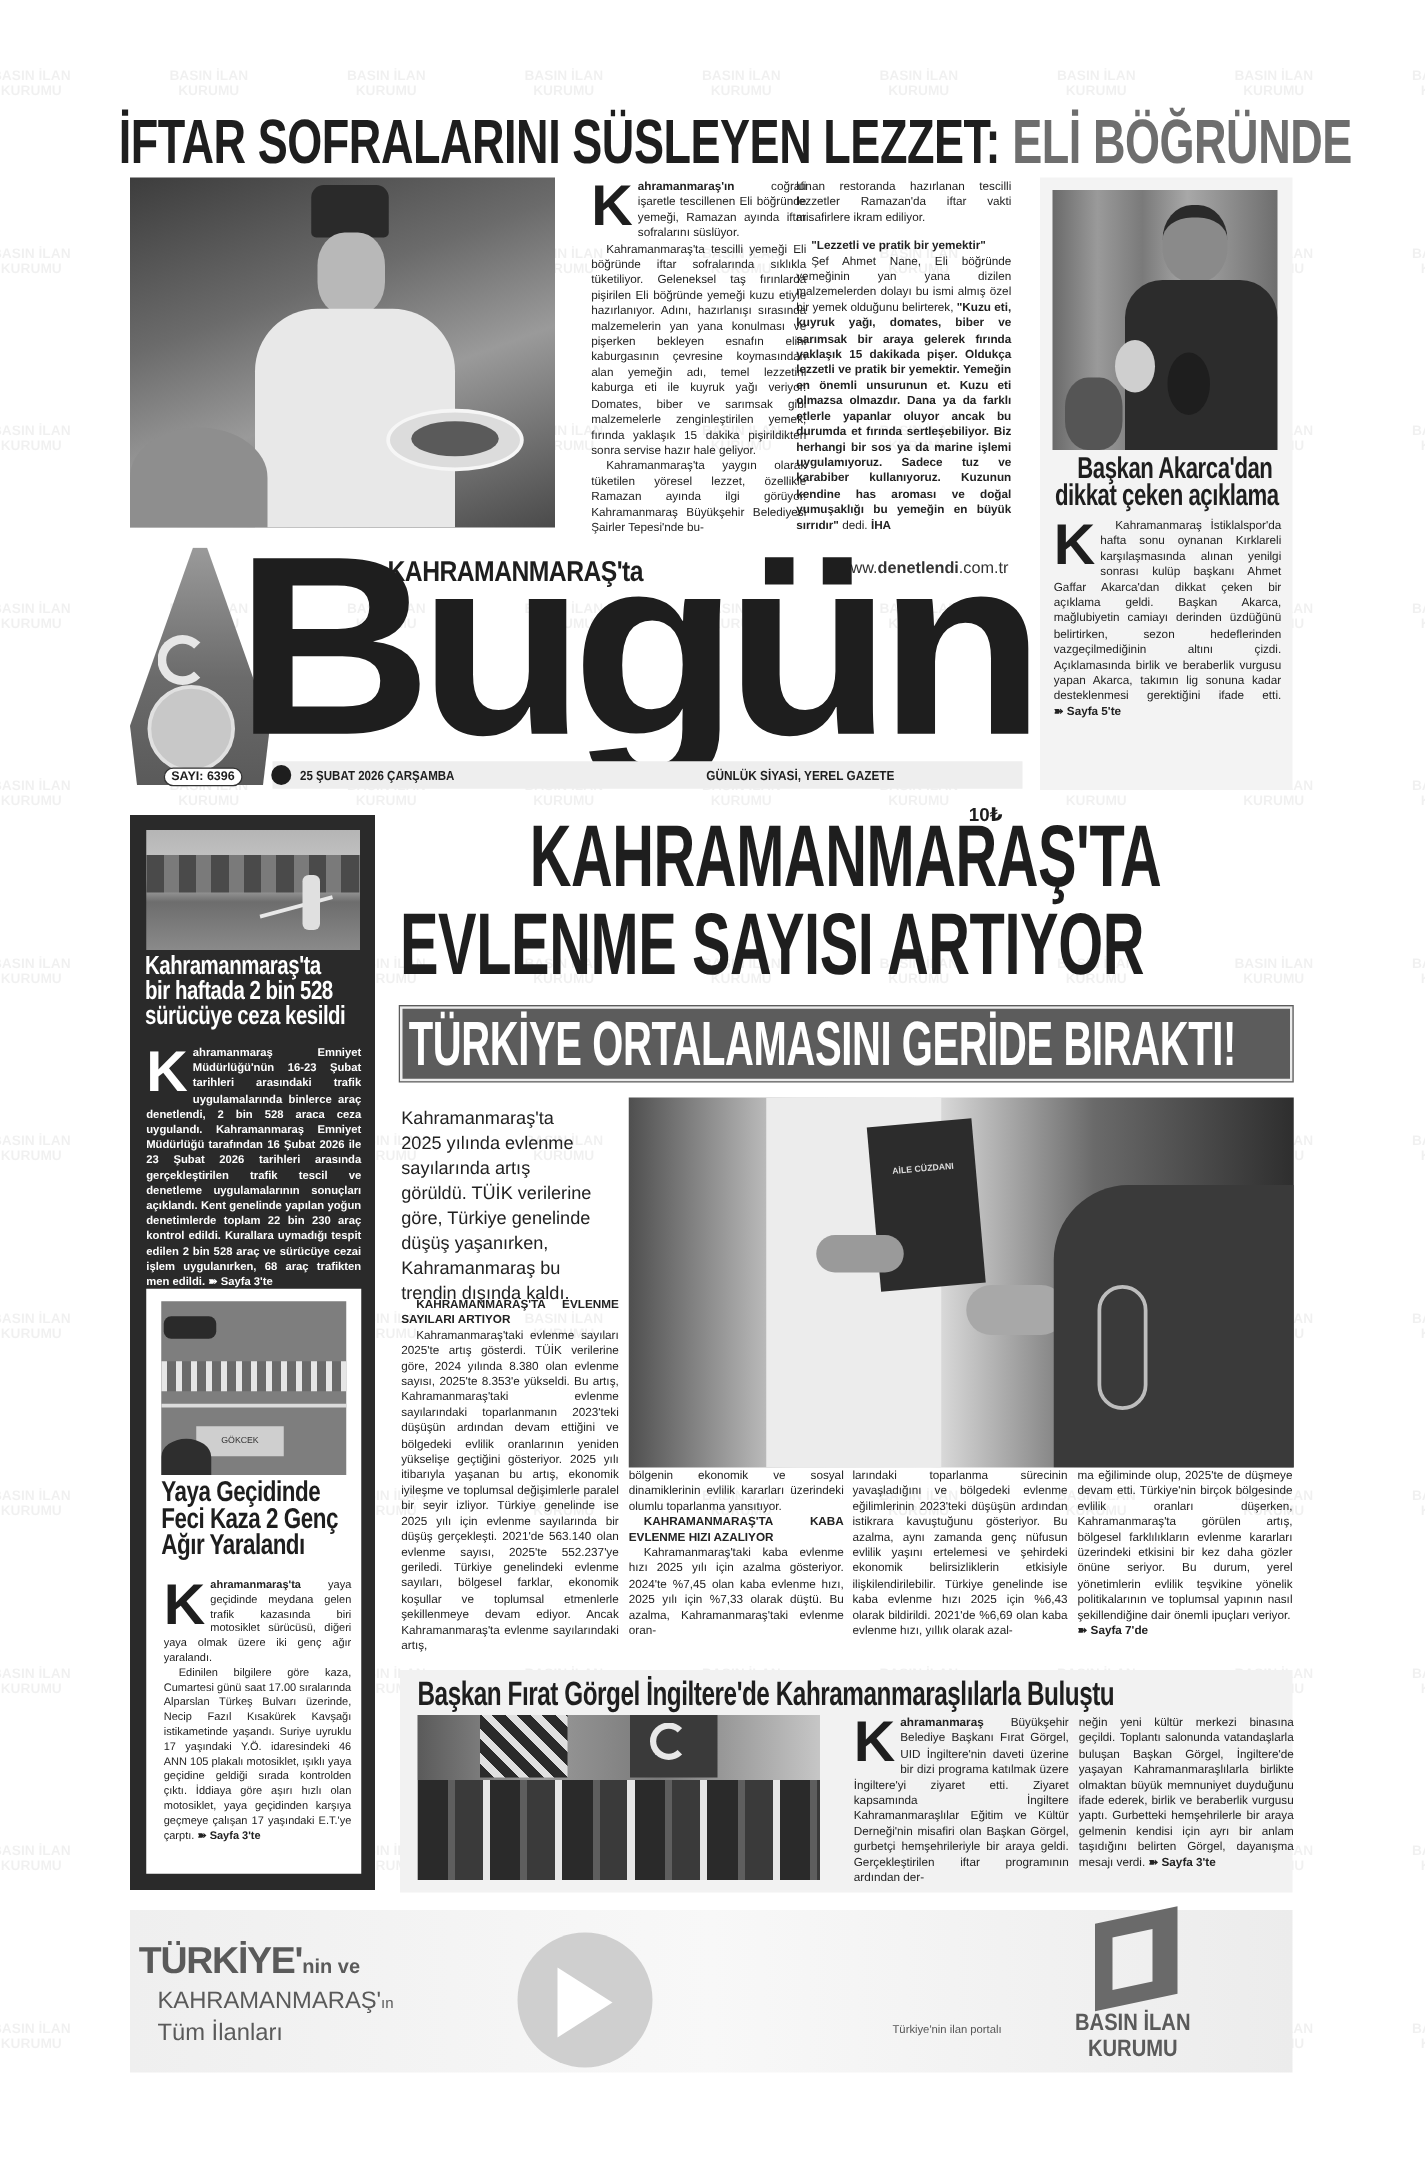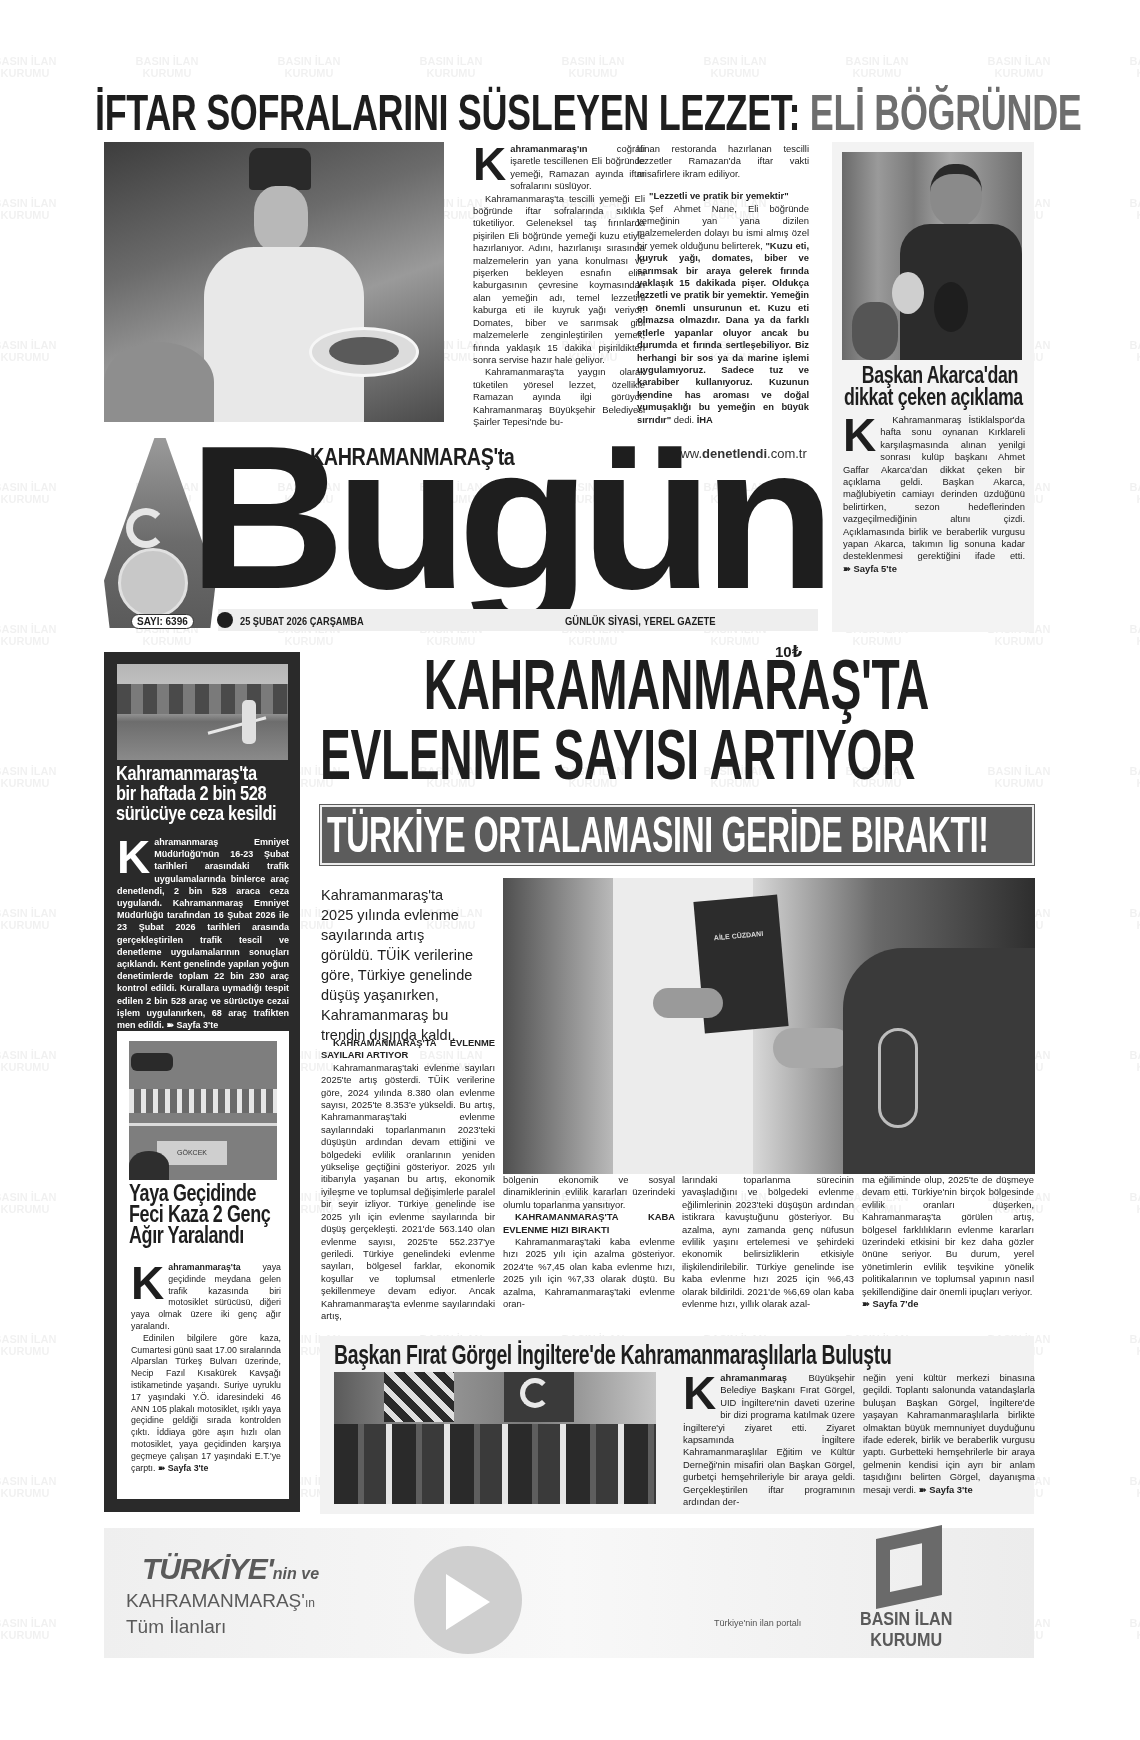--- a/index.html
+++ b/index.html
@@ -251,21 +251,21 @@
     <span>AİLE CÜZDANI</span>
   </div>
   <div style="position:absolute; left:150px; top:110px; width:70px; height:30px; background:#9a9a9a; border-radius:15px;"></div>
   <div style="position:absolute; left:270px; top:150px; width:80px; height:40px; background:#a8a8a8; border-radius:20px;"></div>
   <div style="position:absolute; left:340px; top:70px; width:192px; height:226px; background:#3a3a3a; border-radius:60px 0 0 0;"></div>
   <div style="position:absolute; left:375px; top:150px; width:40px; height:100px; border:3px solid #bdbdbd; border-radius:20px;"></div>
 </div>
 
 <div class="abs body-text" style="left:503px; top:1174px; width:172px;">
   <p class="noind">bölgenin ekonomik ve sosyal dinamiklerinin evlilik kararları üzerindeki olumlu toparlanma yansıtıyor.</p>
-  <p class="sub">KAHRAMANMARAŞ'TA KABA EVLENME HIZI BIRAKTI</p>
+  <p class="sub">KAHRAMANMARAŞ'TA KABA EVLENME HIZI AZALIYOR</p>
   <p>Kahramanmaraş'taki kaba evlenme hızı 2025 yılı için azalma gösteriyor. 2024'te %7,45 olan kaba evlenme hızı, 2025 yılı için %7,33 olarak düştü. Bu azalma, Kahramanmaraş'taki evlenme oran-</p>
 </div>
 <div class="abs body-text" style="left:682px; top:1174px; width:172px;">
   <p class="noind">larındaki toparlanma sürecinin yavaşladığını ve bölgedeki evlenme eğilimlerinin 2023'teki düşüşün ardından istikrara kavuştuğunu gösteriyor. Bu azalma, aynı zamanda genç nüfusun evlilik yaşını ertelemesi ve şehirdeki ekonomik belirsizliklerin etkisiyle ilişkilendirilebilir. Türkiye genelinde ise kaba evlenme hızı 2025 için %6,43 olarak bildirildi. 2021'de %6,69 olan kaba evlenme hızı, yıllık olarak azal-</p>
 </div>
 <div class="abs body-text" style="left:862px; top:1174px; width:172px;">
   <p class="noind">ma eğiliminde olup, 2025'te de düşmeye devam etti. Türkiye'nin birçok bölgesinde evlilik oranları düşerken, Kahramanmaraş'ta görülen artış, bölgesel farklılıkların evlenme kararları üzerindeki etkisini bir kez daha gözler önüne seriyor. Bu durum, yerel yönetimlerin evlilik teşvikine yönelik politikalarının ve toplumsal yapının nasıl şekillendiğine dair önemli ipuçları veriyor.</p>
   <p class="noind"><span class="more">➽ Sayfa 7'de</span></p>
 </div>
 
@@ -279,21 +279,21 @@
 </div>
 <div class="abs body-text" style="left:683px; top:1372px; width:172px;">
   <span class="dropcap">K</span>
   <p class="noind"><span class="lead-bold">ahramanmaraş</span><span> Büyükşehir Belediye Başkanı Fırat Görgel, UID İngiltere'nin daveti üzerine bir dizi programa katılmak üzere İngiltere'yi ziyaret etti. Ziyaret kapsamında İngiltere Kahramanmaraşlılar Eğitim ve Kültür Derneği'nin misafiri olan Başkan Görgel, gurbetçi hemşehrileriyle bir araya geldi. Gerçekleştirilen iftar programının ardından der-</span></p>
 </div>
 <div class="abs body-text" style="left:863px; top:1372px; width:172px;">
   <p class="noind"><span>neğin yeni kültür merkezi binasına geçildi. Toplantı salonunda vatandaşlarla buluşan Başkan Görgel, İngiltere'de yaşayan Kahramanmaraşlılarla birlikte olmaktan büyük memnuniyet duyduğunu ifade ederek, birlik ve beraberlik vurgusu yaptı. Gurbetteki hemşehrilerle bir araya gelmenin kendisi için ayrı bir anlam taşıdığını belirten Görgel, dayanışma mesajı verdi.</span> <span class="more">➽ Sayfa 3'te</span></p>
 </div>
 
 <div class="abs" style="left:104px; top:1528px; width:930px; height:130px; background:linear-gradient(90deg,#efefef 0%,#f8f8f8 50%,#ececec 100%);">
-  <div class="abs" style="left:38px; top:24px; white-space:nowrap;font-style:italic;">
+  <div class="abs" style="left:7px; top:24px; white-space:nowrap;">
     <span style="font-size:30px; font-weight:900; color:#5a5a5a; letter-spacing:-1px;">TÜRKİYE'</span><span style="font-size:16px; font-weight:900; color:#5a5a5a;">nin ve</span>
   </div>
   <div class="abs" style="left:22px; top:62px; white-space:nowrap;">
     <span style="font-size:19px; color:#5a5a5a;">KAHRAMANMARAŞ'</span><span style="font-size:12px; color:#5a5a5a;">ın</span>
   </div>
   <div class="abs" style="left:22px; top:88px; font-size:19px; color:#5a5a5a;">Tüm İlanları</div>
   <div class="abs" style="left:310px; top:18px; width:108px; height:108px; border-radius:50%; background:#cfcfcf;">
     <div style="position:absolute; left:32px; top:28px; width:0; height:0; border-top:28px solid transparent; border-bottom:28px solid transparent; border-left:44px solid #ffffff;"></div>
   </div>
   <div class="abs" style="left:610px; top:90px; font-size:9px; color:#555;">Türkiye'nin ilan portalı</div>

